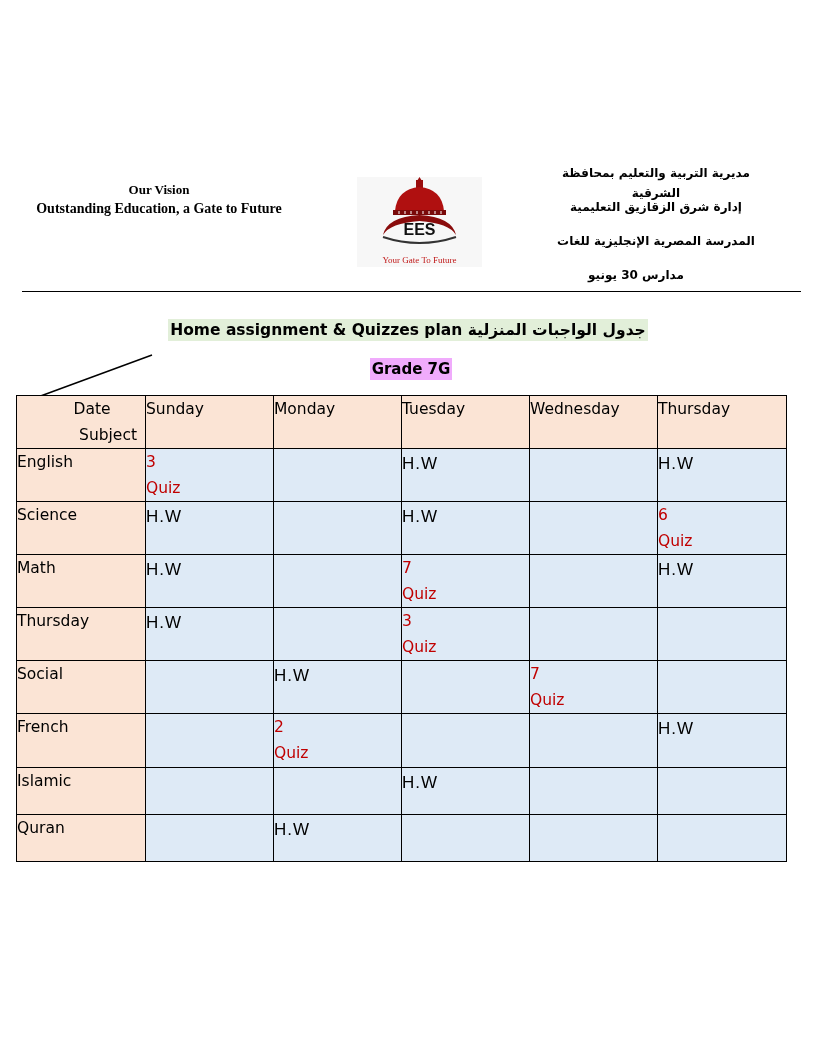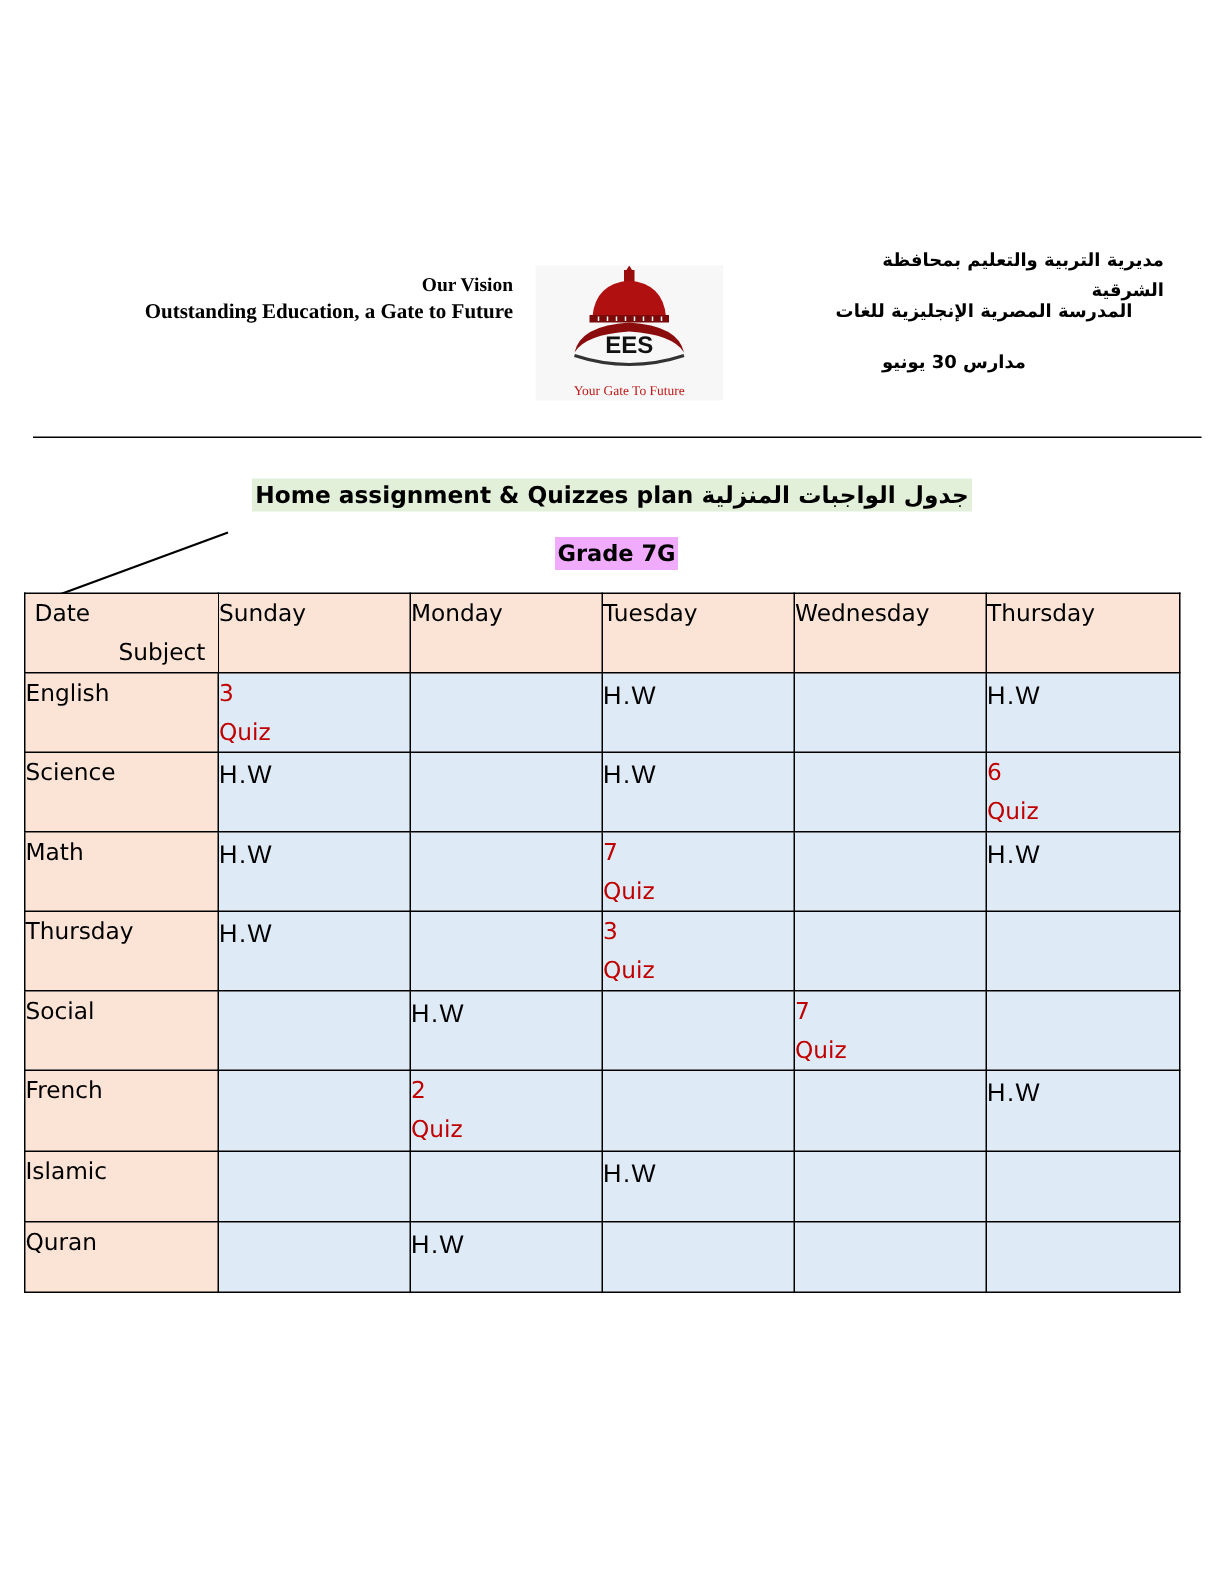--- a/index.html
+++ b/index.html
@@ -1,39 +1,39 @@
 <!DOCTYPE html>
 <html><head>
 <meta charset="utf-8">
 <style>
   html, body { margin: 0; padding: 0; background: #ffffff; }
   body { width: 816px; height: 1056px; position: relative; overflow: hidden; font-family: "DejaVu Sans", sans-serif; color: #000; }
-  .vision { position: absolute; left: 32px; top: 180px; width: 310px; text-align: right; font-family: "Liberation Serif", serif; font-weight: bold; font-size: 14px; line-height: 19px; }
+  .vision { position: absolute; left: 4px; top: 180px; width: 310px; text-align: center; font-family: "Liberation Serif", serif; font-weight: bold; font-size: 14px; line-height: 19px; }
   .vision .t1 { font-size: 13px; }
   .logo { position: absolute; left: 357px; top: 177px; width: 125px; height: 90px; background: #f7f7f7; }
   .logo svg { display: block; }
   .arabic-head { position: absolute; right: 40px; top: 163px; width: 240px; text-align: center; font-family: "DejaVu Sans", sans-serif; font-weight: bold; font-size: 12px; direction: rtl; }
   .arabic-head div { height: 34px; line-height: 20px; }
-  .arabic-head .l1 { text-align: right; }
+  .arabic-head .l1 { text-align: center; }
   .arabic-head .l4 { padding-right: 40px; }
   .hr { position: absolute; left: 22px; top: 291px; width: 779px; height: 1px; background: #000; }
   .title { position: absolute; top: 318px; left: 0; width: 816px; text-align: center; }
   .title span { background: #e2efd9; font-family: "DejaVu Sans", sans-serif; font-weight: bold; font-size: 15.5px; padding: 2px 2px; line-height: 24px; }
   .grade { position: absolute; top: 357px; left: 0; width: 822px; text-align: center; }
   .grade span { background: #f0abfc; font-family: "DejaVu Sans", sans-serif; font-weight: bold; font-size: 15px; padding: 2px 2px; line-height: 24px; }
   .diag { position: absolute; left: 0; top: 0; width: 816px; height: 1056px; pointer-events: none; }
   table.sched { position: absolute; left: 16px; top: 395px; border-collapse: collapse; table-layout: fixed; }
   table.sched td { border: 1.3px solid #000; vertical-align: top; font-family: "DejaVu Sans", sans-serif; font-size: 15.5px; line-height: 26px; padding: 0; }
   .hdr td { background: #fbe4d5; }
   .subj { background: #fbe4d5; }
   .cell { background: #deeaf6; }
   .hw { font-family: "Liberation Sans", sans-serif; font-size: 17px; letter-spacing: 1px; padding-top: 2px; }
   .quiz { color: #c00000; }
   .corner { text-align: left !important; position: relative; }
-  .corner .d { display: block; padding-left: 6px; }
+  .corner .d { display: block; padding-left: 22px; text-align: center; }
   .corner .s { display: block; text-align: right; padding-right: 8px; }
 </style>
 </head>
 <body>
 
 <div class="vision">
   <div class="t1">Our Vision</div>
   <div>Outstanding Education, a Gate to Future</div>
 </div>
 
@@ -55,20 +55,21 @@
     </g>
     <path d="M26 58 Q30 40 62.5 38 Q95 40 99 58 Q92 46 62.5 44 Q33 46 26 58 Z" fill="#8a0c0c"></path>
     <text x="62.5" y="58" text-anchor="middle" font-family="Liberation Sans, sans-serif" font-weight="bold" font-size="16" fill="#111">EES</text>
     <path d="M26 60 Q62.5 72 99 60" stroke="#333" stroke-width="2" fill="none"></path>
     <text x="62.5" y="86" text-anchor="middle" font-family="Liberation Serif, serif" font-size="9" fill="#c01818">Your Gate To Future</text>
   </svg>
 </div>
 
 <div class="arabic-head">
   <div class="l1">مديرية التربية والتعليم بمحافظة الشرقية</div>
+  <div class="l2">إدارة شرق الزقازيق التعليمية</div>
   <div class="l3">المدرسة المصرية الإنجليزية للغات</div>
   <div class="l4">مدارس 30 يونيو</div>
 </div>
 
 <div class="hr"></div>
 
 <div class="title">
   <span><span style="background:none;padding:0">Home assignment &amp; Quizzes plan</span> <span style="background:none;padding:0" dir="rtl">جدول الواجبات المنزلية</span></span>
 </div>
 

